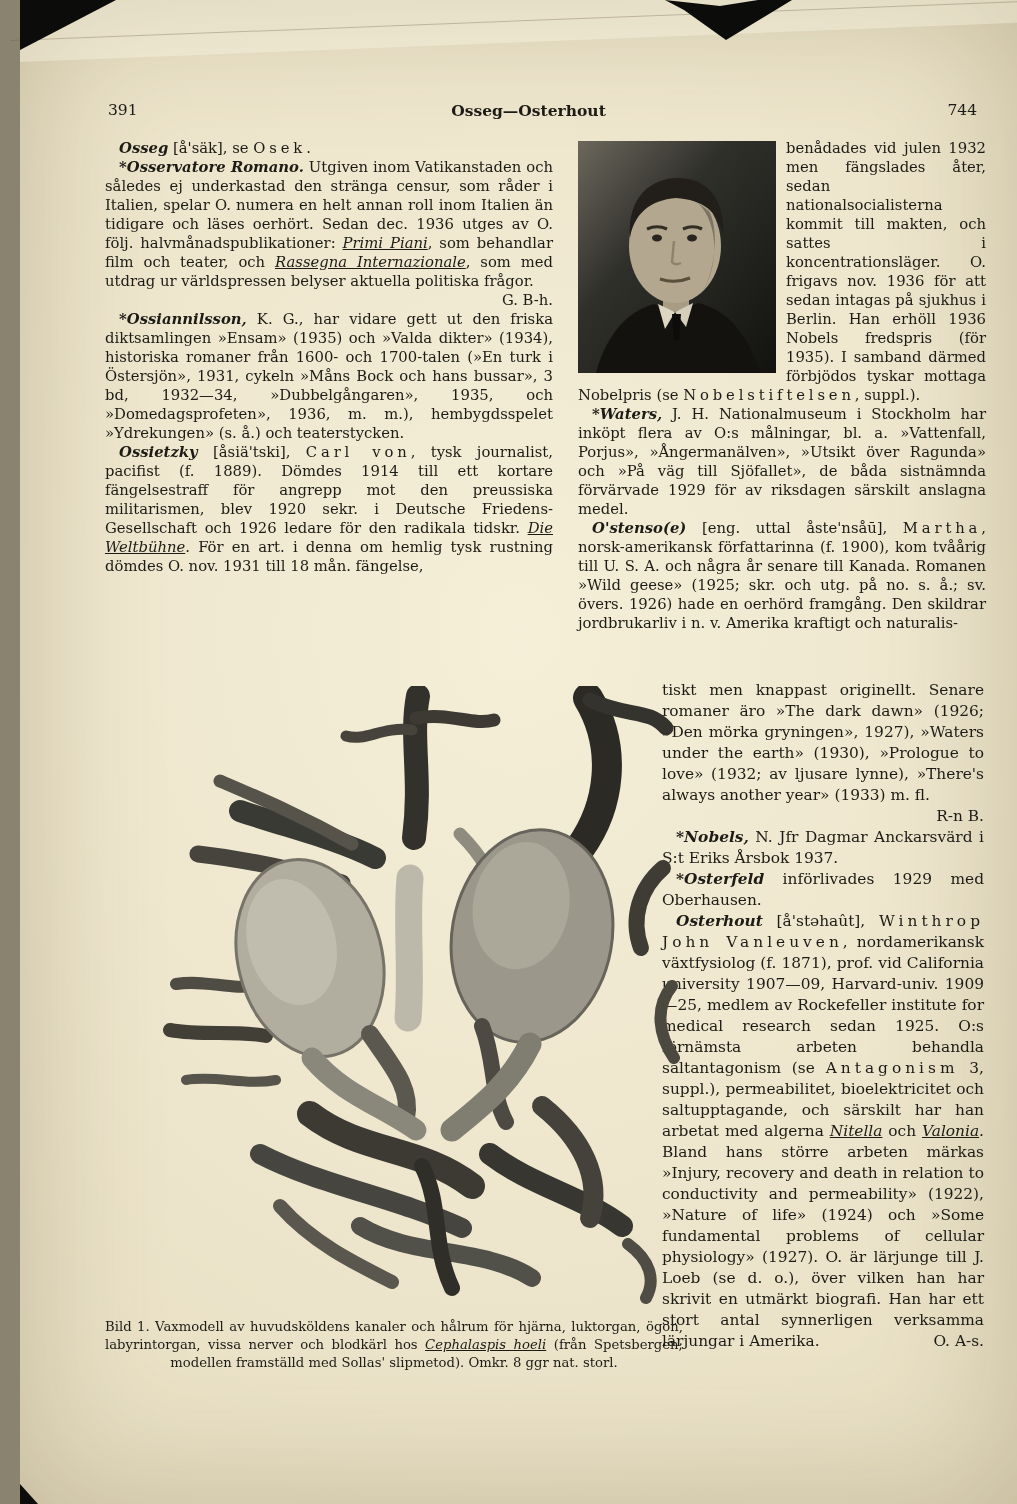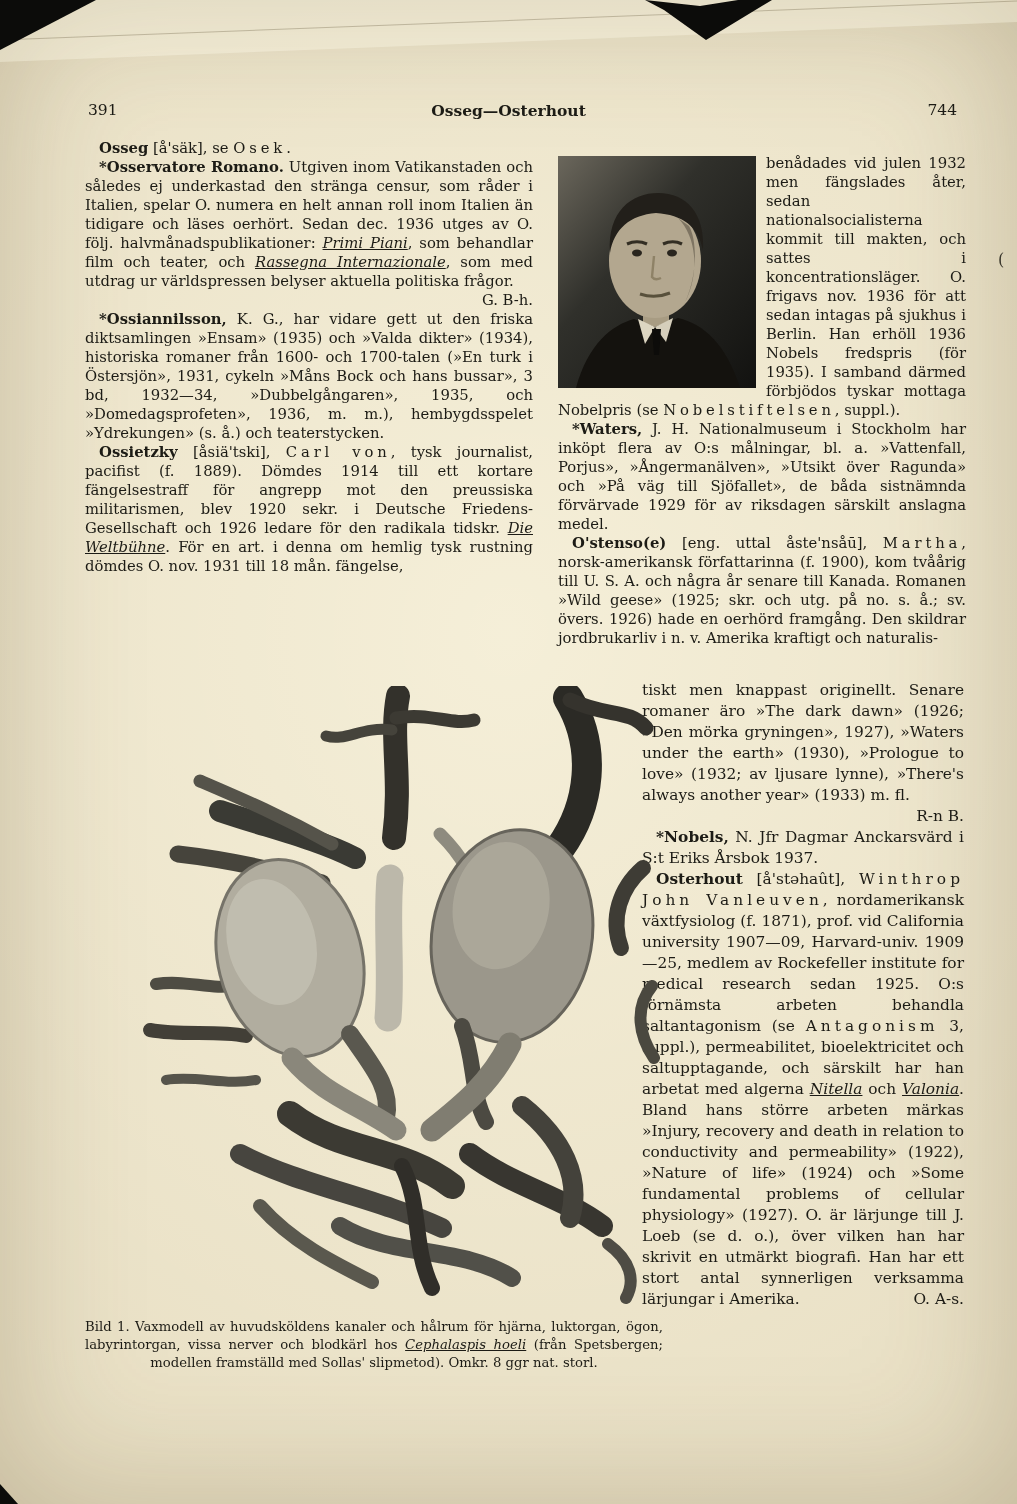--- a/index.html
+++ b/index.html
@@ -7,20 +7,21 @@
     width:1017px;height:1504px;position:relative;overflow:hidden;
     background:#8a8370;
     font-family:"DejaVu Serif","Liberation Serif",serif;
     color:#1c1b15;
   }
   .page{
     position:absolute;inset:0;
     background-color:#e9e0c5;
     background-image:radial-gradient(ellipse 130% 100% at 50% 42%, rgba(255,251,232,0.55) 0%, rgba(255,251,232,0) 62%);
     box-shadow:inset 0 0 140px rgba(92,76,40,0.28);
+    margin-left:20px;
   }
   .top-light-band{
     position:absolute;left:0;top:0;width:1017px;height:70px;
     background:rgba(255,252,236,0.35);
     clip-path:polygon(0 0,100% 0,100% 22px,0 62px);
     pointer-events:none;
   }
   .fold-line{
     position:absolute;left:-10px;top:40px;width:1040px;height:1px;
     background:rgba(110,98,70,0.35);
@@ -31,27 +32,27 @@
   .corner-bl{left:0;bottom:0;width:18px;height:20px;clip-path:polygon(0 100%,100% 100%,0 0);}
   .corner-tr{position:absolute;left:640px;top:0;width:140px;height:42px;}
   
   .page-header{position:absolute;left:0;top:101px;width:1017px;height:22px;font-size:15.5px;}
   .pagenum-left{position:absolute;left:88px;top:0;}
   .pagenum-right{position:absolute;right:60px;top:0;}
   .header-title{position:absolute;left:0;right:0;text-align:center;font-weight:bold;}
   
   .col{position:absolute;font-size:14.8px;line-height:19px;text-align:justify;}
   .col-left{left:85px;top:138px;width:448px;}
-  .col-right-top{left:558px;top:153px;width:408px;}
+  .col-right-top{left:558px;top:138px;width:408px;}
   .col-right-bottom{left:642px;top:680px;width:322px;font-size:15.4px;line-height:21px;}
   .entry{margin:0;text-indent:14px;hyphens:auto;}
   .entry.cont{text-indent:0;}
   .entry::after{content:"";display:block;clear:both;}
   .s-r{font-style:normal;}
-  .s-b{font-weight:bold;}
+  .s-b{font-weight:bold;font-style:italic;}
   .s-i{font-style:italic;text-decoration:underline;}
   .s-sp{letter-spacing:0.26em;}
   .s-sig{float:right;padding-left:10px;}
   
   .portrait{float:left;width:198px;height:232px;margin:3px 10px 6px 0;}
   .portrait svg{display:block;width:100%;height:100%;}
   
   .figure-wrap{position:absolute;left:140px;top:686px;width:520px;height:620px;}
   .figure-wrap svg{display:block;width:100%;height:100%;}
   .caption{
@@ -119,20 +120,21 @@
       </svg>
     </div>
   <p class="entry cont"><span class="s-r">benådades vid julen 1932 men fängslades åter, sedan nationalsocialisterna kommit till makten, och sattes i koncentrationsläger. O. frigavs nov. 1936 för att sedan intagas på sjukhus i Berlin. Han erhöll 1936 Nobels fredspris (för 1935). I samband därmed förbjödos tyskar mottaga Nobelpris (se </span><span class="s-sp">Nobelstiftelsen</span><span class="s-r">, suppl.).</span></p>
       <p class="entry"><span class="s-b">*Waters,</span><span class="s-r"> J. H. Nationalmuseum i Stockholm har inköpt flera av O:s målningar, bl. a. »Vattenfall, Porjus», »Ångermanälven», »Utsikt över Ragunda» och »På väg till Sjöfallet», de båda sistnämnda förvärvade 1929 för av riksdagen särskilt anslagna medel.</span></p>
       <p class="entry"><span class="s-b">O'stenso(e)</span><span class="s-r"> [eng. uttal åste'nsåū], </span><span class="s-sp">Martha</span><span class="s-r">, norsk-amerikansk författarinna (f. 1900), kom tvåårig till U. S. A. och några år senare till Kanada. Romanen »Wild geese» (1925; skr. och utg. på no. s. å.; sv. övers. 1926) hade en oerhörd framgång. Den skildrar jordbrukarliv i n. v. Amerika kraftigt och naturalis-</span></p>
     </div>
 
   <div class="col col-right-bottom">
       <p class="entry cont"><span class="s-r">tiskt men knappast originellt. Senare romaner äro »The dark dawn» (1926; »Den mörka gryningen», 1927), »Waters under the earth» (1930), »Prologue to love» (1932; av ljusare lynne), »There's always another year» (1933) m. fl.</span><span class="s-sig">R-n B.</span></p>
       <p class="entry"><span class="s-b">*Nobels,</span><span class="s-r"> N. Jfr Dagmar Anckarsvärd i S:t Eriks Årsbok 1937.</span></p>
+      <p class="entry"><span class="s-b">*Osterfeld</span><span class="s-r"> införlivades 1929 med Oberhausen.</span></p>
       <p class="entry"><span class="s-b">Osterhout</span><span class="s-r"> [å'stəhaût], </span><span class="s-sp">Winthrop John Vanleuven</span><span class="s-r">, nordamerikansk växtfysiolog (f. 1871), prof. vid California university 1907—09, Harvard-univ. 1909—25, medlem av Rockefeller institute for medical research sedan 1925. O:s förnämsta arbeten behandla saltantagonism (se </span><span class="s-sp">Antagonism</span><span class="s-r"> 3, suppl.), permeabilitet, bioelektricitet och saltupptagande, och särskilt har han arbetat med algerna </span><span class="s-i">Nitella</span><span class="s-r"> och </span><span class="s-i">Valonia</span><span class="s-r">. Bland hans större arbeten märkas »Injury, recovery and death in relation to conductivity and permeability» (1922), »Nature of life» (1924) och »Some fundamental problems of cellular physiology» (1927). O. är lärjunge till J. Loeb (se d. o.), över vilken han har skrivit en utmärkt biografi. Han har ett stort antal synnerligen verksamma lärjungar i Amerika.</span><span class="s-sig">O. A-s.</span></p>
     </div>
 
   <div class="figure-wrap">
     <svg viewBox="0 0 520 620">
       <g fill="none" stroke-linecap="round">
         <path d="M80,125 C130,142 175,152 215,172" stroke="#3a3a34" stroke-width="22"></path>
         <path d="M38,168 C92,174 135,184 182,197" stroke="#46443c" stroke-width="17"></path>
         <path d="M60,95 C102,113 142,130 192,158" stroke="#55534a" stroke-width="13"></path>
         <path d="M258,10 C250,52 262,92 254,152" stroke="#33312b" stroke-width="24"></path>

